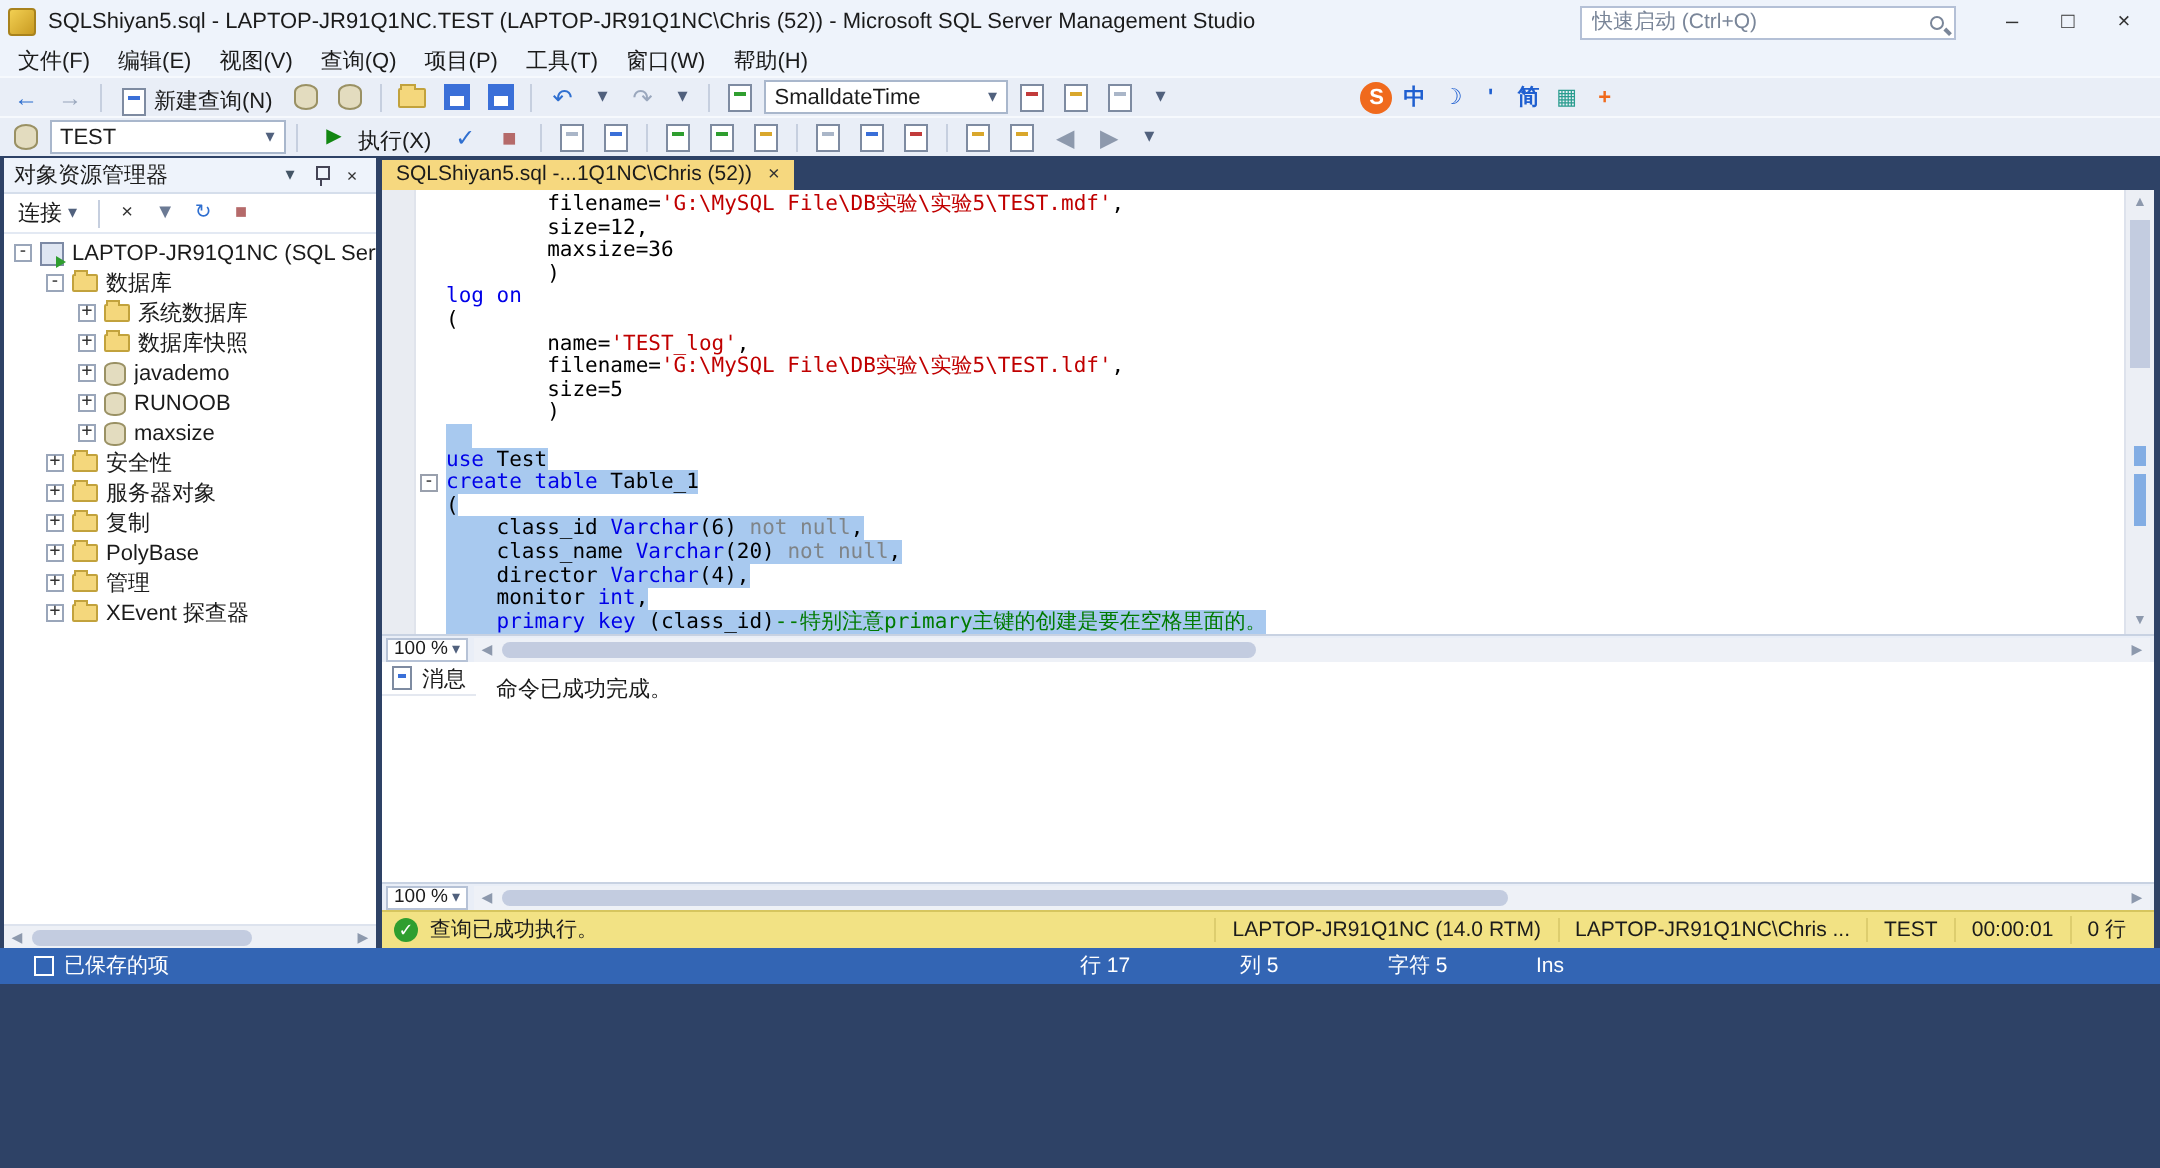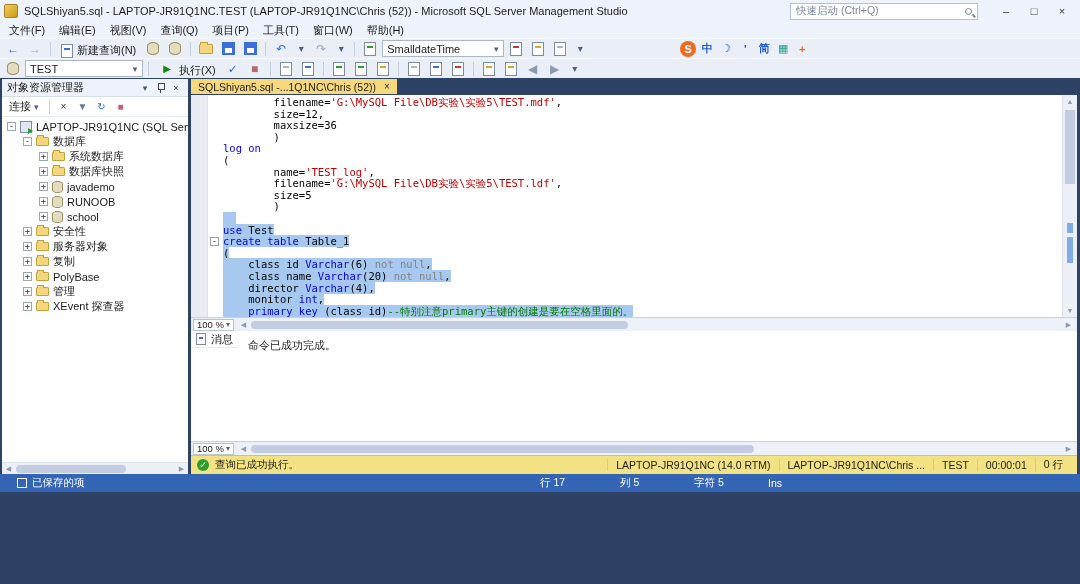--- a/index.html
+++ b/index.html
@@ -65,21 +65,21 @@
 .tico.folder::before{content:"";position:absolute;top:-3px;left:0;width:5px;height:2px;background:#f4d77c;border:1px solid #c2a23c;border-bottom:none}
 .tico.db{width:11px;height:12px;background:#e3dcbf;border:1px solid #9a9164;border-radius:5px/3px}
 .tico.server{width:12px;height:12px;background:#dfe6f2;border:1px solid #7d8aa5;position:relative}
 .tico.server::after{content:"";position:absolute;right:-2px;bottom:-2px;width:0;height:0;border-left:5px solid #2f9e2f;border-top:3px solid transparent;border-bottom:3px solid transparent}
 .tlabel{overflow:hidden}
 .oe-hscroll{height:12px;background:#edf0f6;position:relative;border-top:1px solid #dde3ee;flex:none}
 .oe-hscroll .hthumb{width:110px}
 
 
 .right{flex:1;display:flex;flex-direction:column;min-width:0;margin:1px 3px 0 3px}
-.tabstrip{height:16px;background:#2e4266;display:flex;align-items:flex-start;flex:none}
+.tabstrip{height:16px;background:#2e4266;display:flex;align-items:center;flex:none}
 .tab{height:15px;background:#f6d87f;display:flex;align-items:center;gap:8px;padding:0 7px;font-size:10.5px;white-space:nowrap}
 .tab-close{font-size:10px;color:#5a4a18}
 .editor{height:222px;background:#fff;position:relative;overflow:hidden;flex:none}
 .margin-col{position:absolute;left:0;top:0;bottom:0;width:17px;background:#e9ecf2;border-right:1px solid #e0e4ec}
 .code{position:absolute;left:0;top:2px;right:15px;font-family:"DejaVu Sans Mono","DejaVu Sans",monospace;font-size:10.5px}
 .code-line{height:11.6px;line-height:11.6px;position:relative;padding-left:32px;white-space:pre}
 .fold-box{position:absolute;left:19px;top:1px;width:9px;height:9px;border:1px solid #99a0ad;background:#fff;font-size:9px;line-height:7px;text-align:center;color:#333}
 .sel{background:#a8c9ef}
 .tok-k{color:#0000e8}.tok-s{color:#c00000}.tok-c{color:#007a00}.tok-g{color:#7f8488}.tok-t{color:#000}
 .vscroll{position:absolute;right:0;top:0;bottom:0;width:15px;background:#eceff5;border-left:1px solid #dde2ec}
@@ -301,21 +301,21 @@
             <span class="tlabel">javademo</span>
           </div>
           <div class="tree-row" style="padding-left: 37px;">
             <span class="expander">+</span>
             <span class="tico db"></span>
             <span class="tlabel">RUNOOB</span>
           </div>
           <div class="tree-row" style="padding-left: 37px;">
             <span class="expander">+</span>
             <span class="tico db"></span>
-            <span class="tlabel">school</span>
+            <span class="tlabel">maxsize</span>
           </div>
           <div class="tree-row" style="padding-left: 21px;">
             <span class="expander">+</span>
             <span class="tico folder"></span>
             <span class="tlabel">安全性</span>
           </div>
           <div class="tree-row" style="padding-left: 21px;">
             <span class="expander">+</span>
             <span class="tico folder"></span>
             <span class="tlabel">服务器对象</span>

